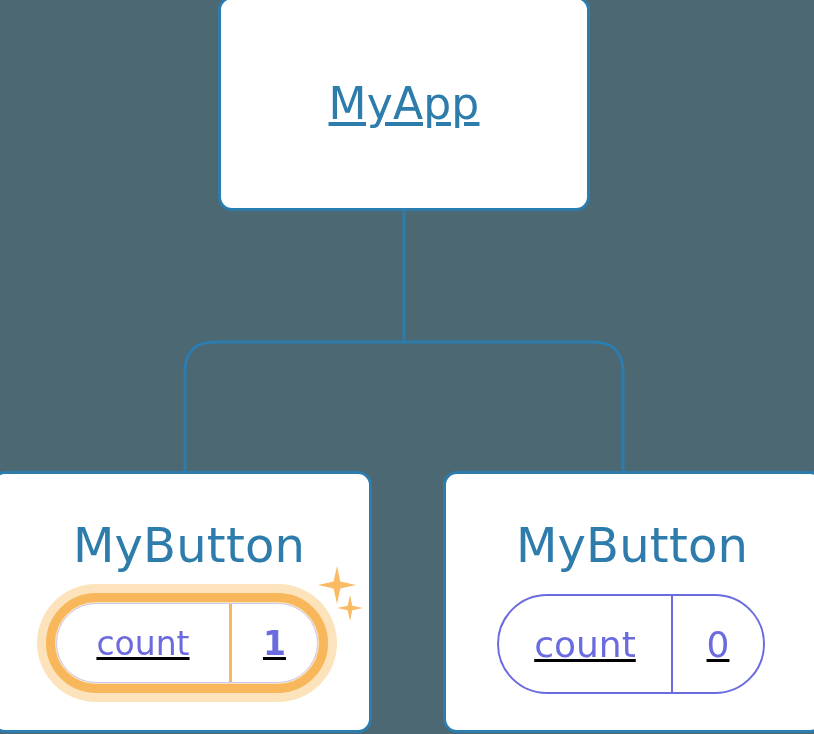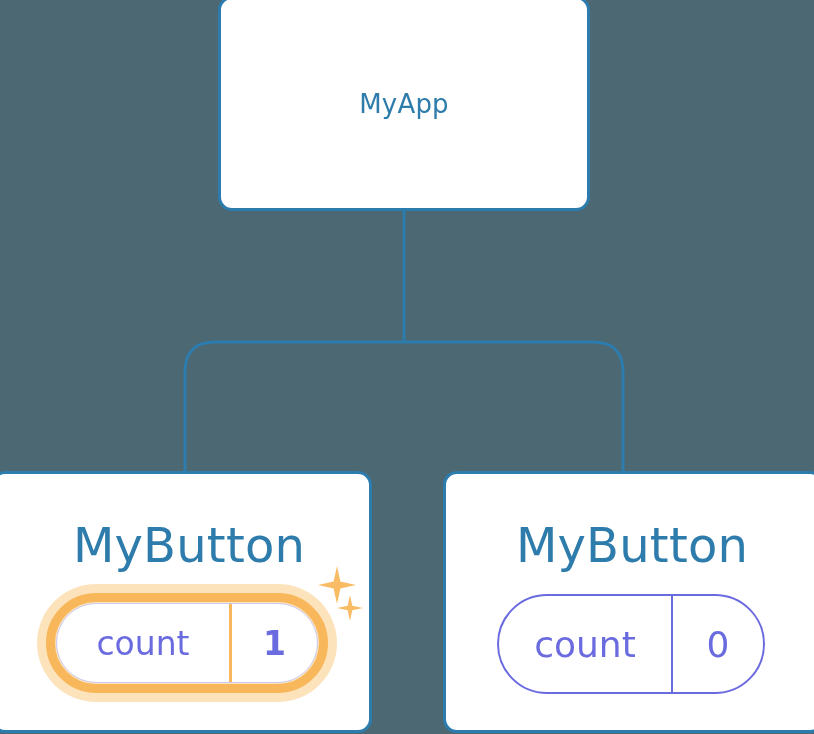--- a/index.html
+++ b/index.html
@@ -59,21 +59,22 @@
   }
 
   .node-title {
     color: #2e7cab;
     font-size: 48px;
     font-weight: 400;
     letter-spacing: 0.2px;
     white-space: nowrap;
   }
   #card-root .node-title {
-    font-size: 26px;
+    font-size: 44px;
+    text-decoration: underline;
   }
 
   .child-inner {
     position: absolute;
     left: 9px;
     top: 0;
     width: 372px;
     height: 256px;
   }
   #card-child-right .child-inner {
@@ -121,20 +122,21 @@
     border: 9px solid #f7b75a;
     box-sizing: border-box;
   }
   .pill {
     position: absolute;
     box-sizing: border-box;
     background: #ffffff;
     display: flex;
     align-items: stretch;
     overflow: hidden;
+    text-decoration: underline;
   }
   #pill-left {
     left: 19px;
     top: 19px;
     width: 262px;
     height: 80px;
     border-radius: 40px;
     border: 1.5px solid #c9c9f2;
   }
   #pill-right {

